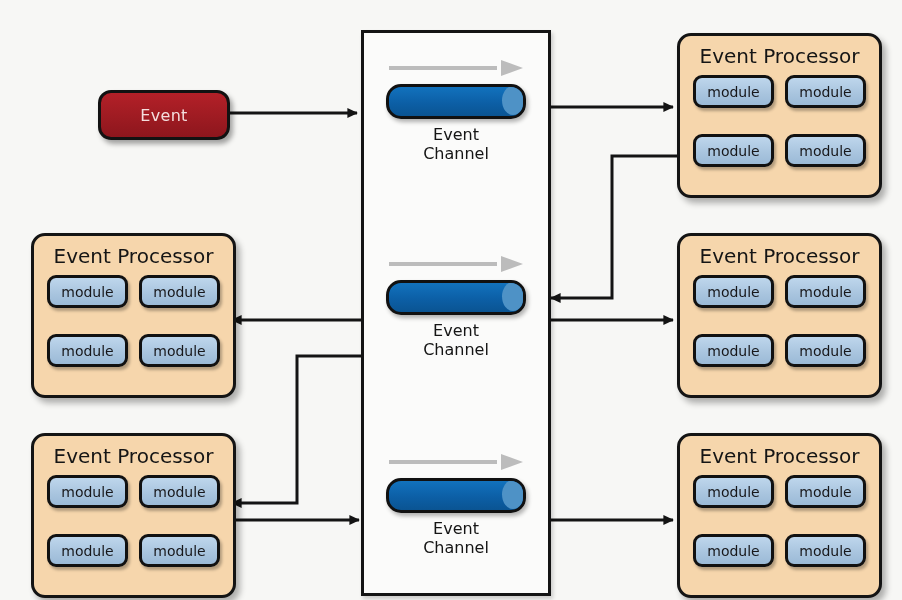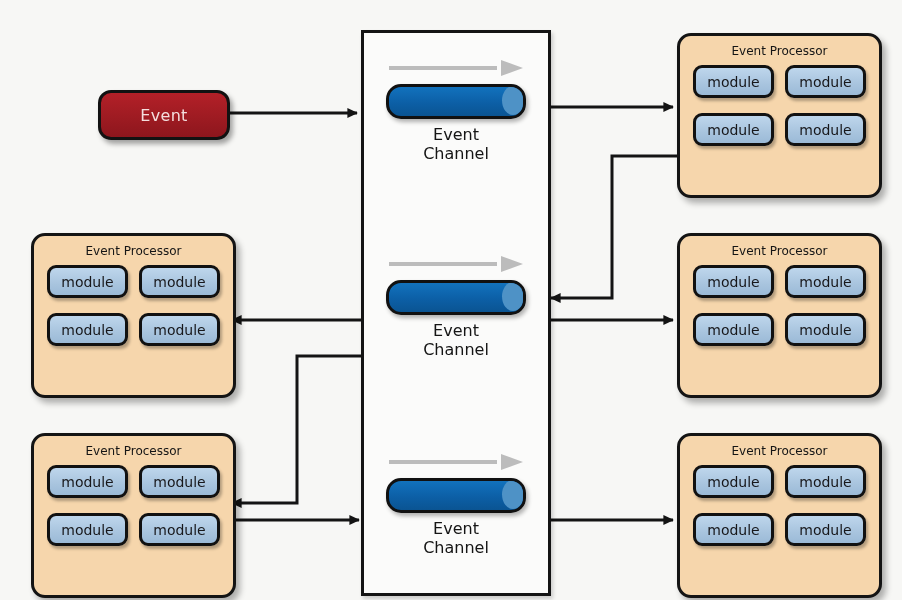--- a/index.html
+++ b/index.html
@@ -72,27 +72,27 @@
   .processor{
     position:absolute;
     border:3px solid #141414;
     border-radius:14px;
     background:#f6d6ac;
     box-shadow:4px 5px 6px rgba(0,0,0,.3);
     box-sizing:border-box;
     padding-top:8px;
   }
   .processor-title{
-    text-align:center;font-size:12px;color:#151515;
+    text-align:center;font-size:20px;color:#151515;
     margin-bottom:7px;
   }
   .module-grid{
     display:grid;
     grid-template-columns:1fr 1fr;
-    gap:15px 11px;
+    gap:26px 11px;
     padding:0 13px 11px 13px;
   }
   .module{
     height:33px;
     border:3px solid #111;
     border-radius:9px;
     background:linear-gradient(180deg,#bed6ec 0%,#a8c4de 60%,#9bbad7 100%);
     box-shadow:2px 3px 3px rgba(0,0,0,.28);
     display:flex;align-items:center;justify-content:center;
     font-size:14px;color:#17171a;

